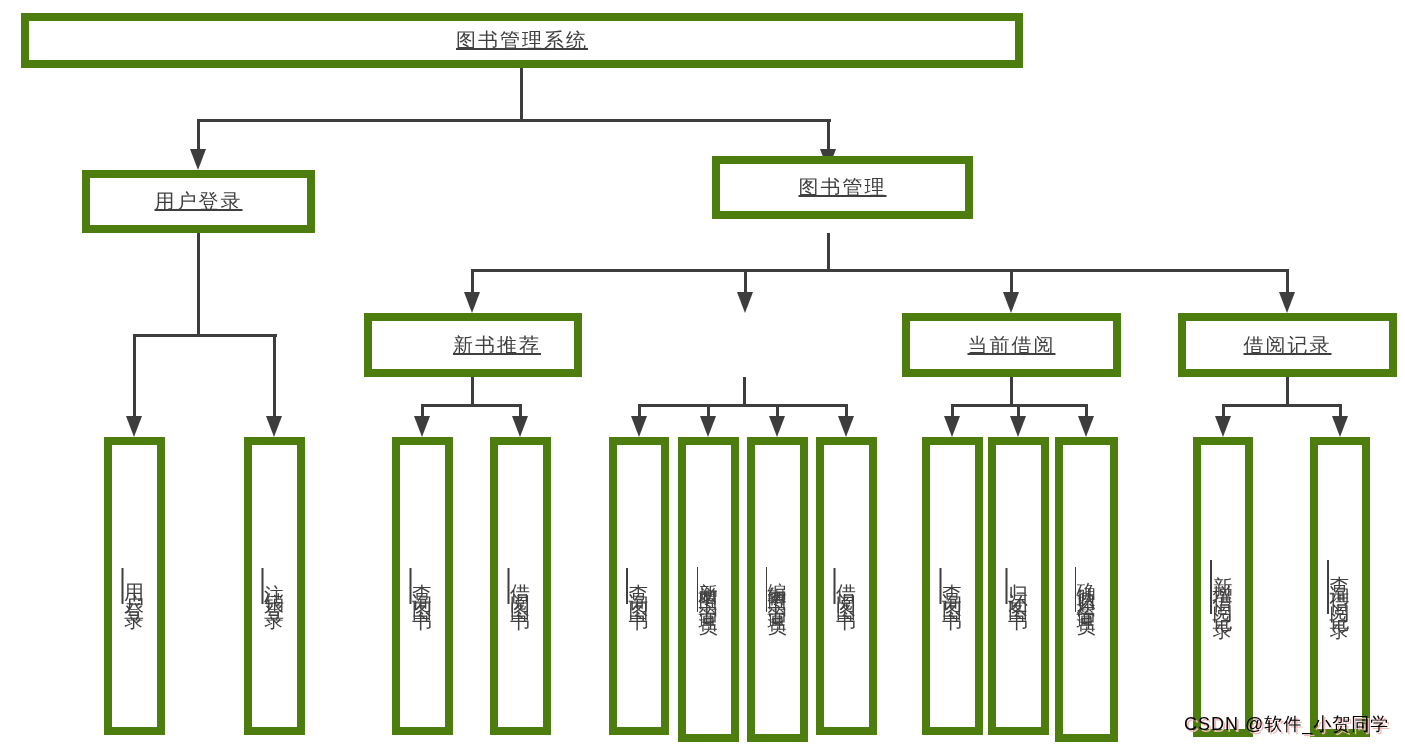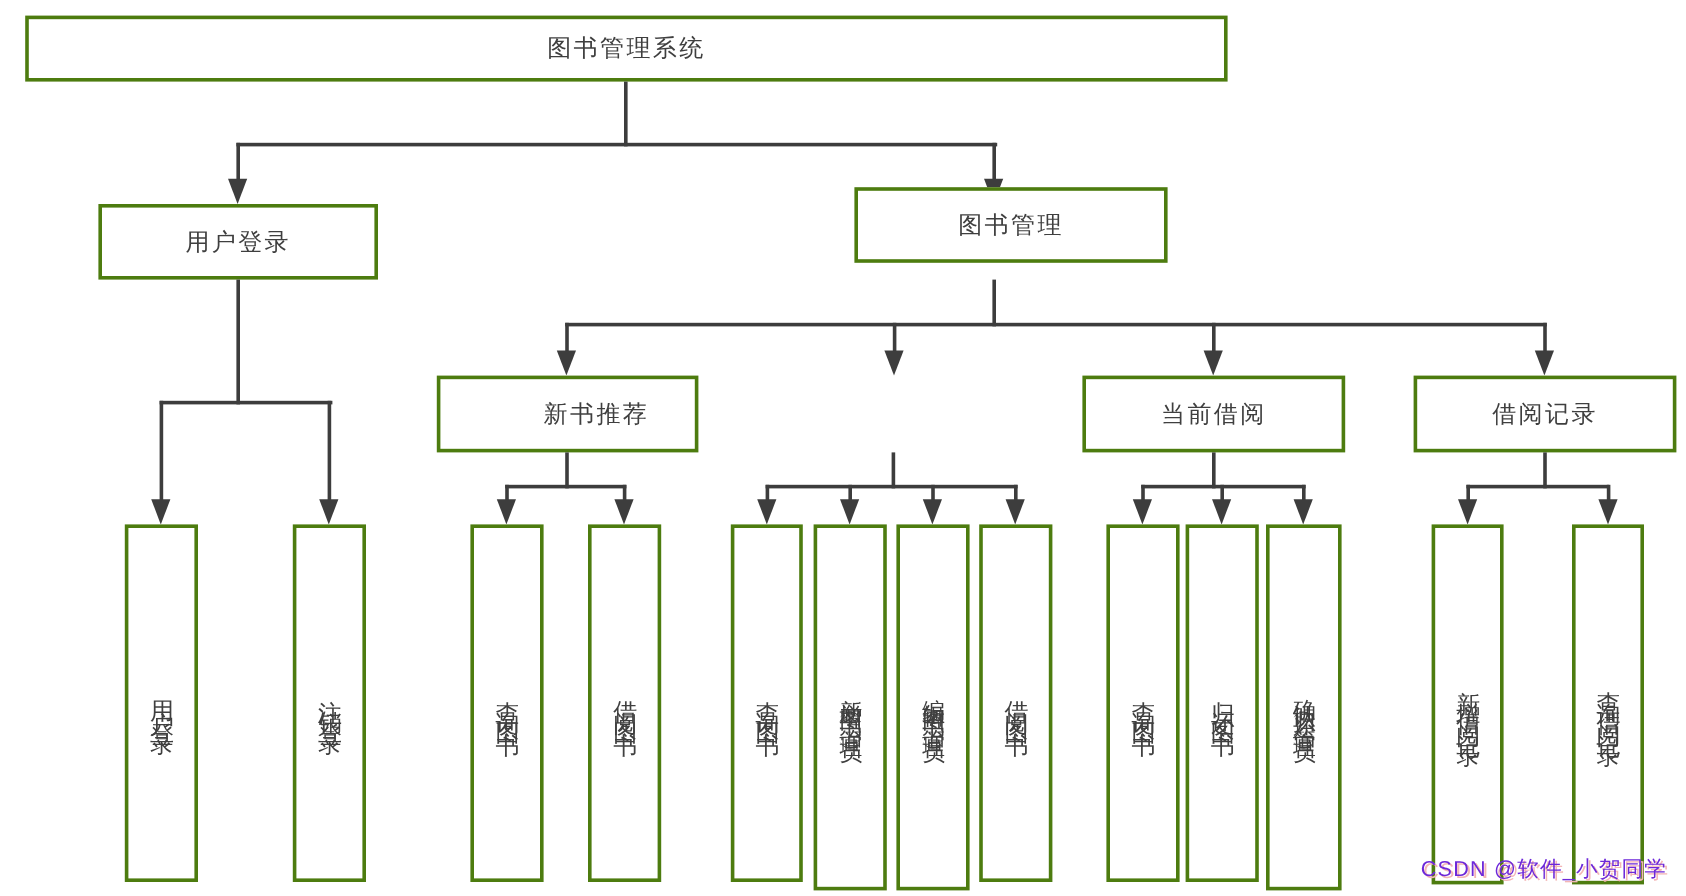--- a/index.html
+++ b/index.html
@@ -7,26 +7,27 @@
     position: relative;
     width: 1405px;
     height: 747px;
     background: #ffffff;
     font-family: "Liberation Sans", sans-serif;
     overflow: hidden;
   }
   .box {
     position: absolute;
     background: #ffffff;
-    border: 3px solid #4d7c0f;
+    border: 8px solid #4d7c0f;
     box-sizing: border-box;
     display: flex;
     align-items: center;
     justify-content: center;
     color: #3f3f3f;
+    text-decoration: underline;
   }
   .h-label { font-size: 20px; letter-spacing: 2px; }
   .leaf {
     writing-mode: vertical-rl;
     text-orientation: mixed;
     font-size: 20px;
     letter-spacing: 9px;
     line-height: 1;
     padding: 6px 0;
   }
@@ -43,21 +44,21 @@
     border-left: 8px solid transparent;
     border-right: 8px solid transparent;
     border-top: 21px solid #3d3d3d;
   }
   #watermark {
     position: absolute;
     left: 1184px;
     top: 712px;
     font-size: 18px;
     letter-spacing: 1px;
-    color: #6d28d9;
+    color: #000000;
     text-shadow: 2px 2px 0 #f3b6b6;
     white-space: nowrap;
     z-index: 10;
   }
 </style>
 </head>
 <body>
 
 <div id="canvas">
 

